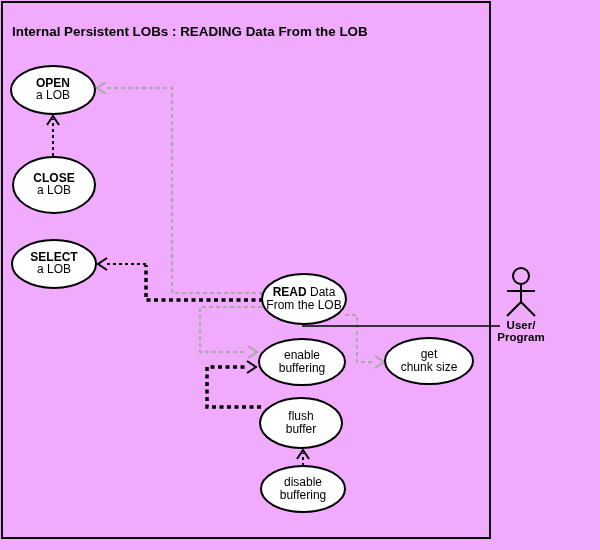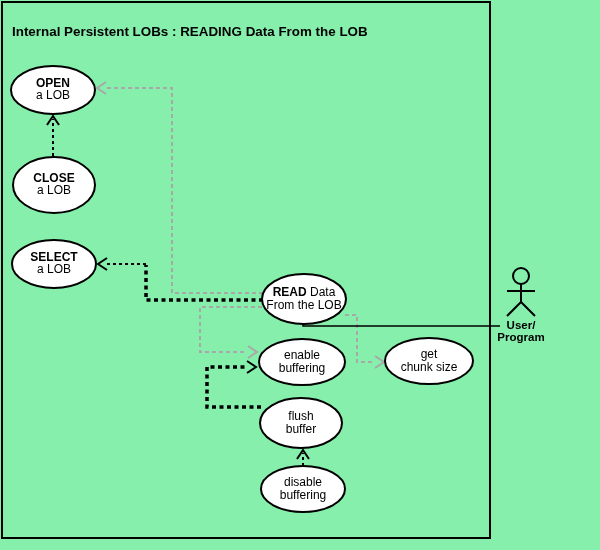--- a/index.html
+++ b/index.html
@@ -1,20 +1,20 @@
 <!DOCTYPE html>
 <html><head>
 <meta charset="utf-8">
 <style>
   html, body { margin: 0; padding: 0; background: #ffffff; }
   .canvas {
     position: relative;
     width: 600px;
     height: 550px;
-    background: #86efac;
+    background: #f0abfc;
     font-family: "Liberation Sans", sans-serif;
     overflow: hidden;
   }
   svg text { font-family: "Liberation Sans", sans-serif; fill: #000000; }
   .title-text { font-size: 13.4px; font-weight: bold; }
   .uc-text { font-size: 12px; text-anchor: middle; }
   .uc-bold { font-weight: bold; }
   .actor-text { font-size: 11.5px; font-weight: bold; text-anchor: middle; }
   .shape { fill: #ffffff; stroke: #000000; stroke-width: 2; }
   .frame { fill: none; stroke: #000000; stroke-width: 2; }

